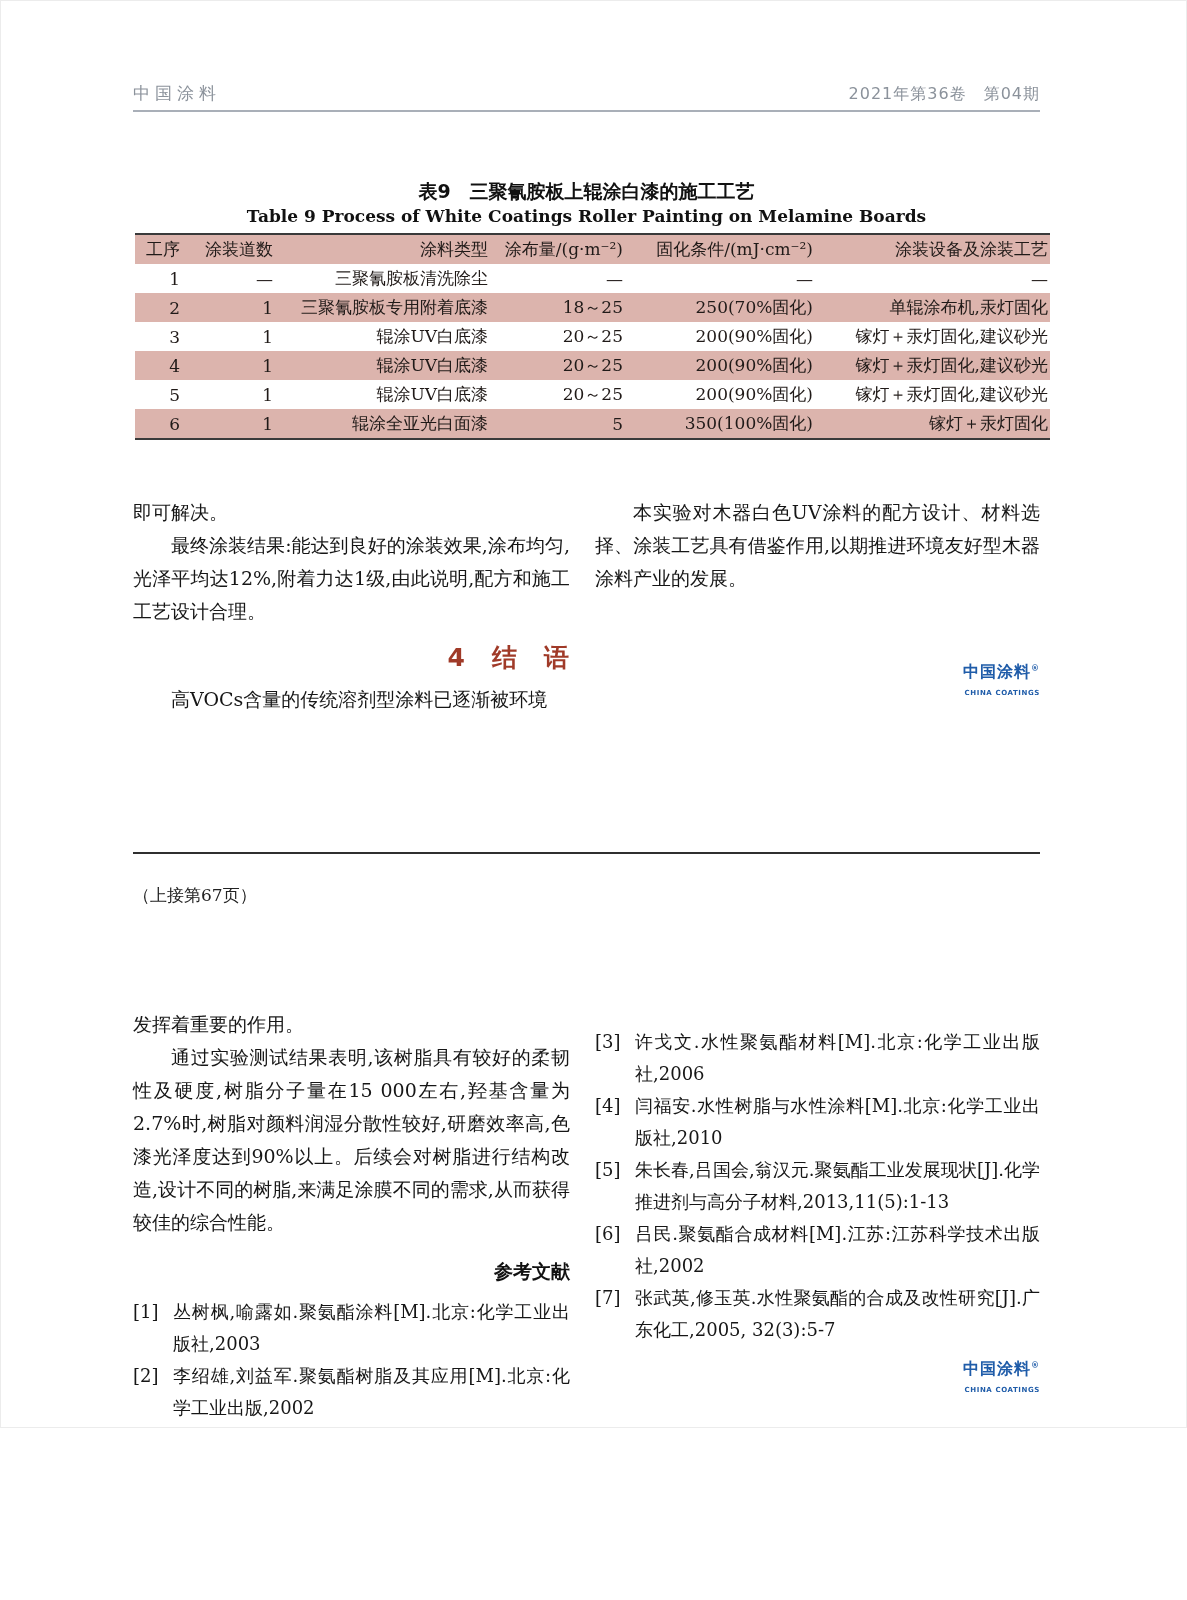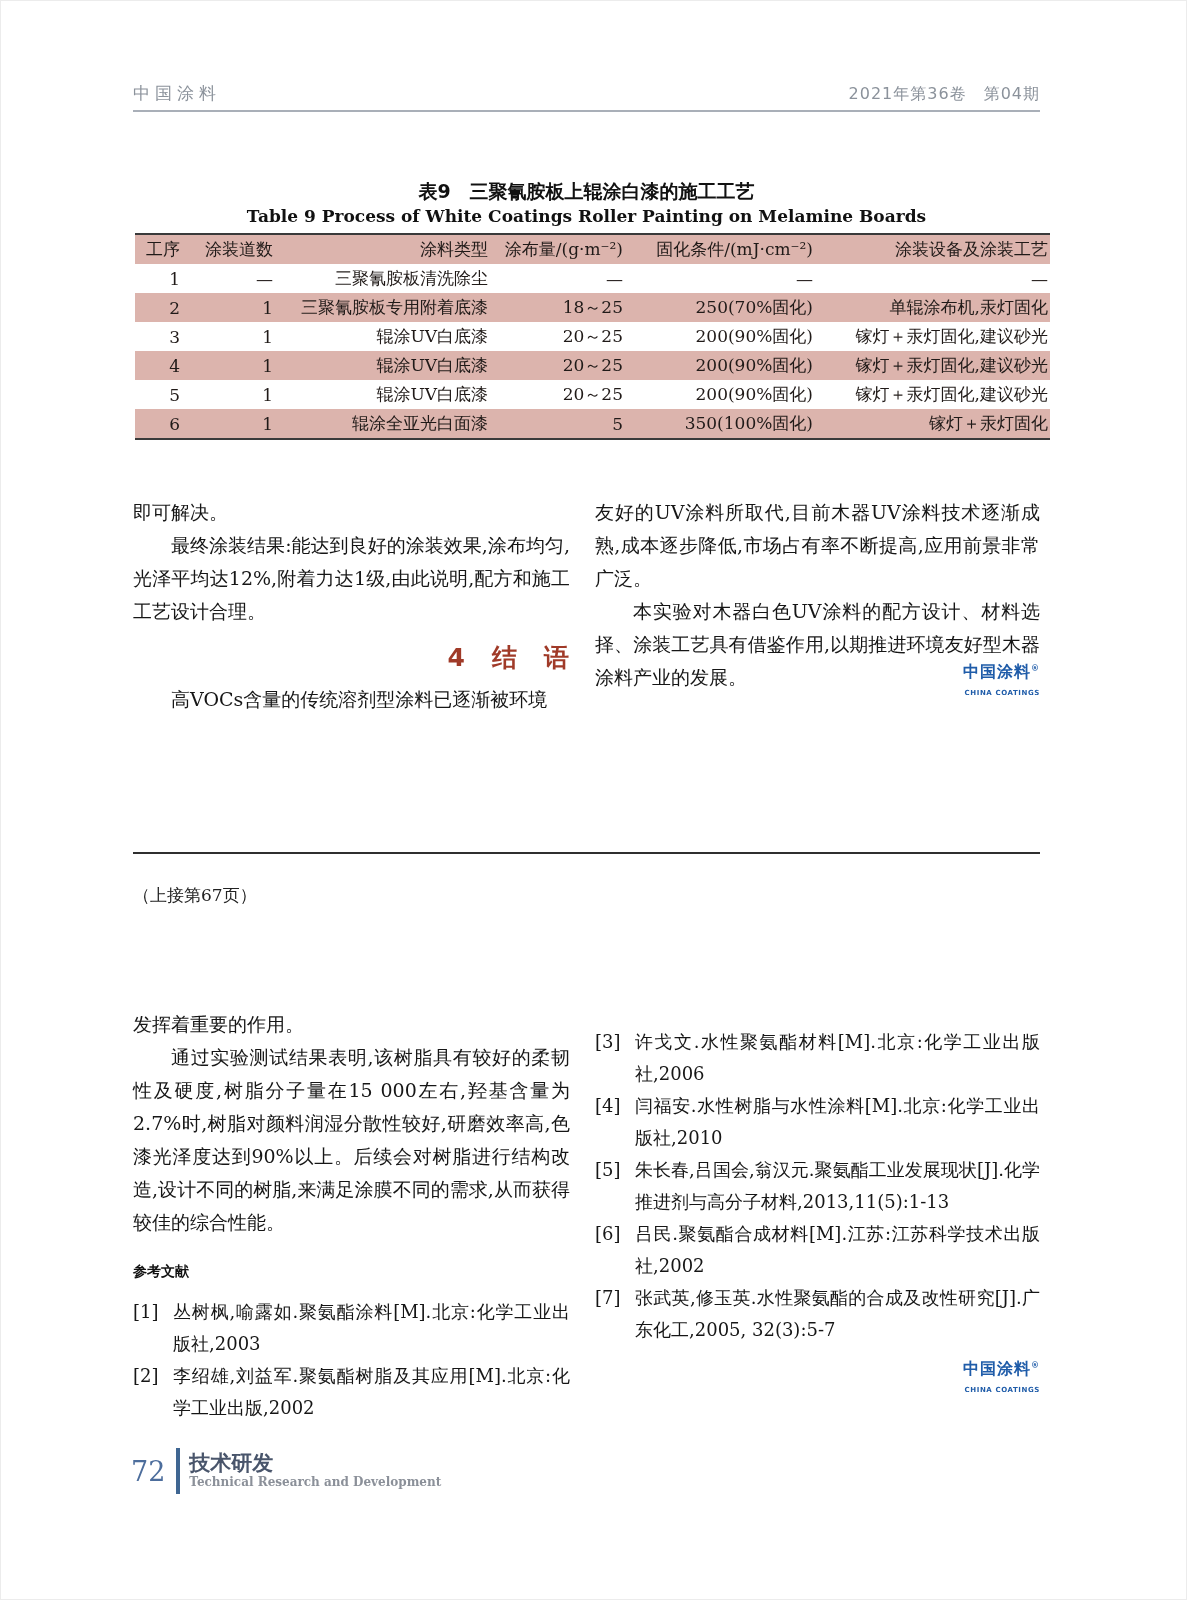--- a/index.html
+++ b/index.html
@@ -1,17 +1,17 @@
 <!DOCTYPE html>
 <html><head>
 <meta charset="utf-8">
 <style>
   html,body { margin:0; padding:0; background:#ffffff; }
   .page {
-    position:relative; width:1187px; height:1600px; background:#ffffff;
+    position:relative; width:1187px; height:1428px; background:#ffffff;
     font-family:"DejaVu Serif", serif; color:#1c1c1c; overflow:hidden;
     box-shadow: inset 0 0 0 1px #ececec;
   }
 
   
   .journal-header {
     position:absolute; left:133px; width:907px; top:82px;
     display:flex; justify-content:space-between; align-items:flex-end;
     border-bottom:2px solid #a9afb8; padding-bottom:5px;
     font-family:"DejaVu Sans", sans-serif; color:#8b929b;
@@ -51,22 +51,22 @@
   #s1-right { left:595px; top:496px; width:445px; }
   #s2-left  { left:133px; top:1008px; width:437px; }
   #s2-right { left:595px; top:1026px; width:445px; }
 
   h2.conclusion {
     margin:13px 0 9px 0; font-family:"DejaVu Sans", sans-serif;
     font-weight:bold; font-size:25px; color:#a03a28; letter-spacing:1px; text-align:right;
   }
 
   .refs-title {
-    margin:16px 0 8px 0; text-align:left; font-family:"DejaVu Sans", sans-serif;
-    font-weight:bold; font-size:14px; color:#111;
+    margin:16px 0 8px 0; text-align:right; font-family:"DejaVu Sans", sans-serif;
+    font-weight:bold; font-size:19px; color:#111;
   }
   .ref { display:flex; font-size:18px; line-height:32px; text-align:justify; }
   .ref .ref-num  { flex:0 0 40px; }
   .ref .ref-text { flex:1; }
 
   
   .brand-logo { position:absolute; width:80px; text-align:right;
     font-family:"DejaVu Sans", sans-serif; color:#1f5ca9; line-height:1.15; }
   .brand-logo .logo-cn { font-size:16px; font-weight:bold; letter-spacing:1px; white-space:nowrap; }
   .brand-logo .logo-mark { font-size:8px; vertical-align:super; }
@@ -170,21 +170,20 @@
   </table>
 
   <div class="col" id="s1-left">
     <p>即可解决。</p>
     <p class="indent">最终涂装结果:能达到良好的涂装效果,涂布均匀,光泽平均达12%,附着力达1级,由此说明,配方和施工工艺设计合理。</p>
     <h2 class="conclusion">4　结　语</h2>
     <p class="indent">高VOCs含量的传统溶剂型涂料已逐渐被环境</p>
   </div>
 
   <div class="col" id="s1-right">
-    <p>友好的UV涂料所取代,目前木器UV涂料技术逐渐成熟,成本逐步降低,市场占有率不断提高,应用前景非常广泛。</p>
     <p class="indent">本实验对木器白色UV涂料的配方设计、材料选择、涂装工艺具有借鉴作用,以期推进环境友好型木器涂料产业的发展。</p>
   </div>
 
   <div class="brand-logo" id="logo1">
     <div class="logo-cn"><span>中国涂料</span><span class="logo-mark">®</span></div>
     <div class="logo-en">CHINA COATINGS</div>
   </div>
 
   <div class="big-divider"></div>
 

